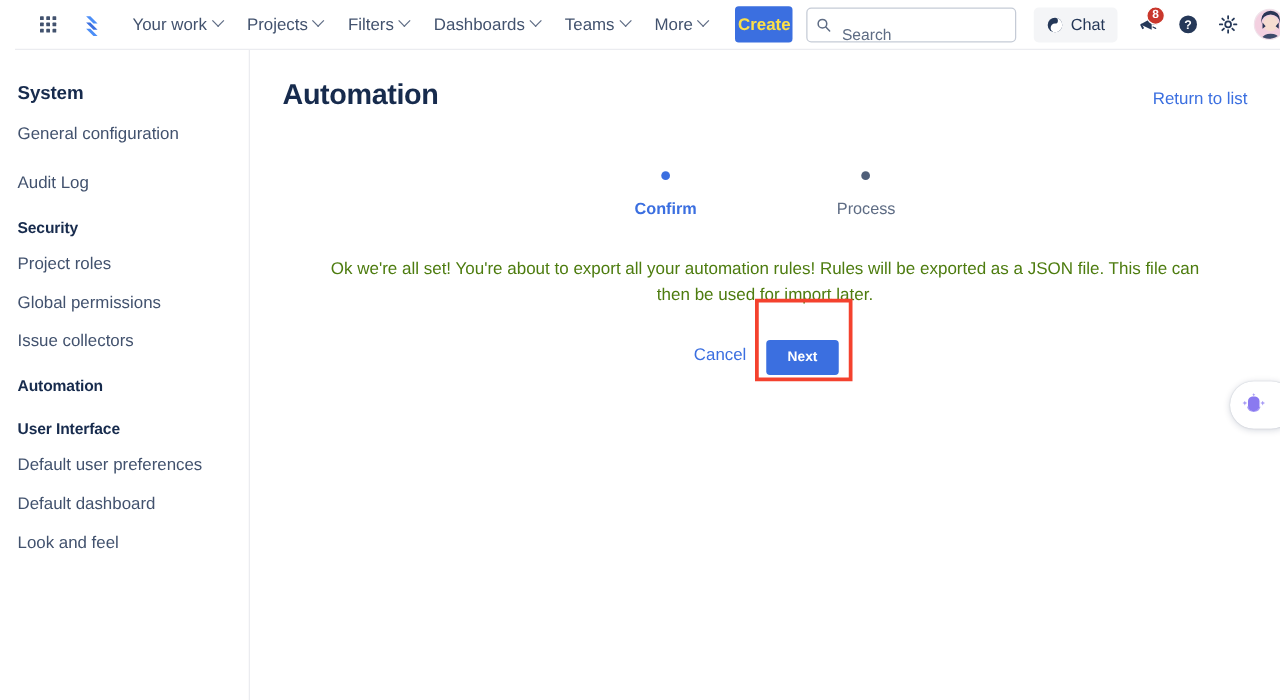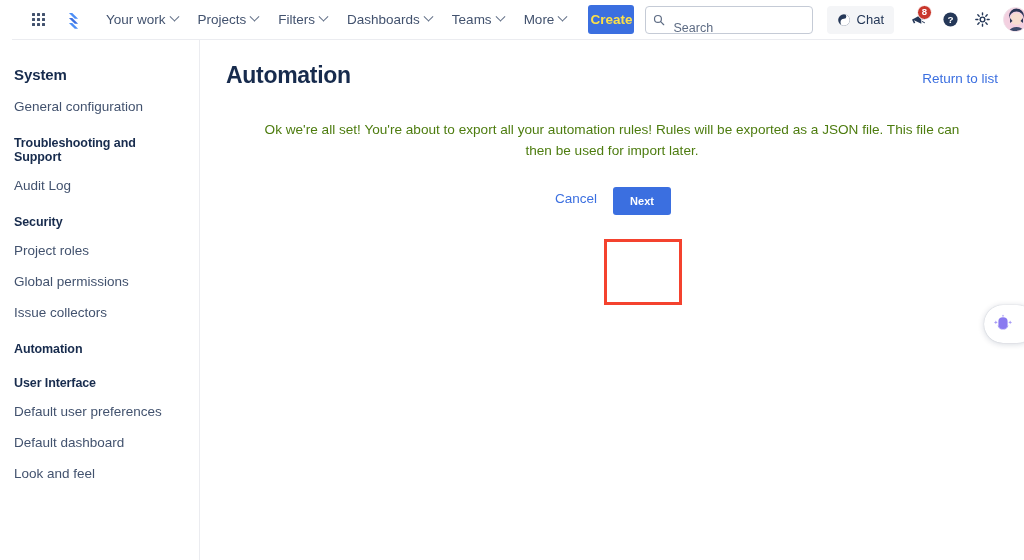--- a/index.html
+++ b/index.html
@@ -445,21 +445,20 @@
     </div>
   </div>
 </div>
 
 <div class="sidebar">
 
   <div class="side-heading big">System</div>
   <a class="side-link">General configuration</a>
   <div class="side-spacer"></div>
 
-  <div class="side-heading">Troubleshooting and Support</div>
   <a class="side-link">Audit Log</a>
   <div class="side-spacer"></div>
 
   <div class="side-heading">Security</div>
   <a class="side-link">Project roles</a>
   <a class="side-link">Global permissions</a>
   <a class="side-link">Issue collectors</a>
   <div class="side-spacer"></div>
 
   <div class="side-heading">Automation</div>
@@ -471,20 +470,30 @@
   <a class="side-link">Look and feel</a>
 </div>
 
 <div class="main">
 
   <div class="main-head">
     <div class="page-title">Automation</div>
     <a class="return-link">Return to list</a>
   </div>
 
+  <div class="stepper">
+    <div class="step active">
+      <span class="step-dot"></span>
+      <span class="step-label">Confirm</span>
+    </div>
+    <div class="step">
+      <span class="step-dot"></span>
+      <span class="step-label">Process</span>
+    </div>
+  </div>
 
   <div class="body-text">Ok we're all set! You're about to export all your automation rules! Rules will be exported as a JSON file. This file can then be used for import later.</div>
 
   <div class="actions">
     <a class="cancel-link">Cancel</a>
     <button class="next-btn">Next</button>
   </div>
 
   <div class="ai-widget">
     <svg width="22" height="22" viewBox="0 0 24 24">

